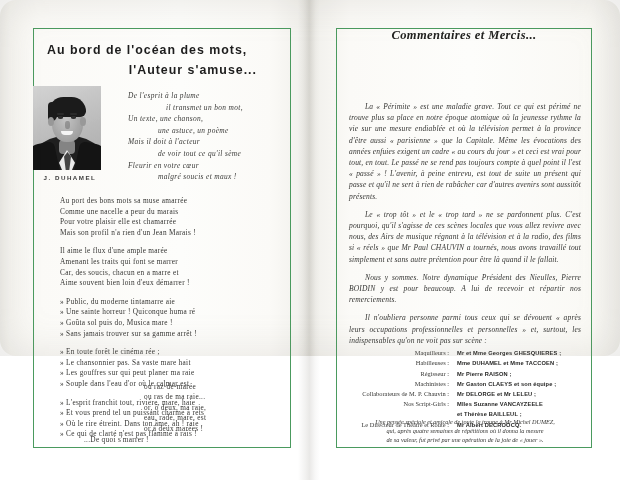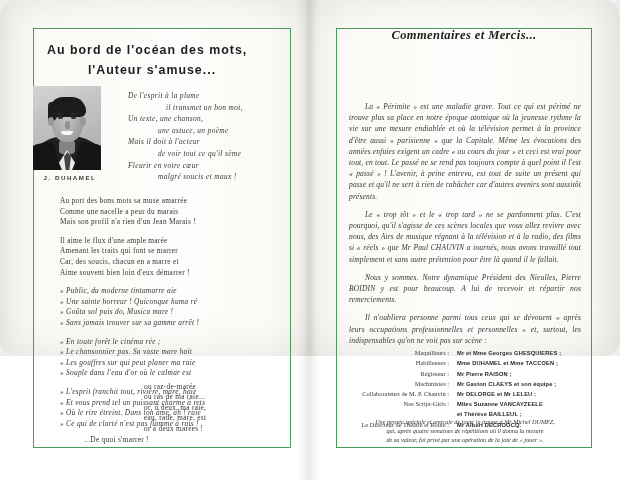--- a/index.html
+++ b/index.html
@@ -69,21 +69,21 @@
   }
   .title-line {
     font-family: "Liberation Sans", sans-serif;
     font-weight: bold;
     font-size: 12.4px;
     letter-spacing: 1.0px;
     color: #1d1d1d;
     line-height: 20px;
     white-space: nowrap;
   }
-  .title-line-2 { text-align: center; padding-right: 26px; }
+  .title-line-2 { text-align: right; padding-right: 26px; }
 
   .photo-wrap {
     position: absolute;
     left: 33px;
     top: 86px;
     width: 68px;
   }
   .photo {
     width: 68px;
     height: 84px;
@@ -185,21 +185,21 @@
     width: 212px;
     font-family: "Liberation Serif", serif;
     font-size: 7.3px;
     line-height: 10.6px;
     color: #343432;
     letter-spacing: 0.3px;
   }
   .stanza { margin-bottom: 8px; }
   .stanza:last-child { margin-bottom: 0; }
   .stanza div { white-space: nowrap; }
-  .stanza.italic { font-style: italic; }
+  .stanza.italic { }
 
   .final-block {
     position: absolute;
     left: 70px;
     top: 382px;
     width: 214px;
     font-family: "Liberation Serif", serif;
     font-size: 7.3px;
     line-height: 10.4px;
     color: #343432;
@@ -331,20 +331,21 @@
     <span>Mais il doit à l'acteur</span>
     <span class="ind2">de voir tout ce qu'il sème</span>
     <span>Fleurir en votre cœur</span>
     <span class="ind2">malgré soucis et maux !</span>
   </div>
 
   <div class="verses">
     <div class="stanza">
       <div>Au port des bons mots sa muse amarrée</div>
       <div>Comme une nacelle a peur du marais</div>
+      <div>Pour votre plaisir elle est chamarrée</div>
       <div>Mais son profil n'a rien d'un Jean Marais !</div>
     </div>
     <div class="stanza">
       <div>Il aime le flux d'une ample marée</div>
       <div>Amenant les traits qui font se marrer</div>
       <div>Car, des soucis, chacun en a marre et</div>
       <div>Aime souvent bien loin d'eux démarrer !</div>
     </div>
     <div class="stanza italic">
       <div>» Public, du moderne tintamarre aie</div>

